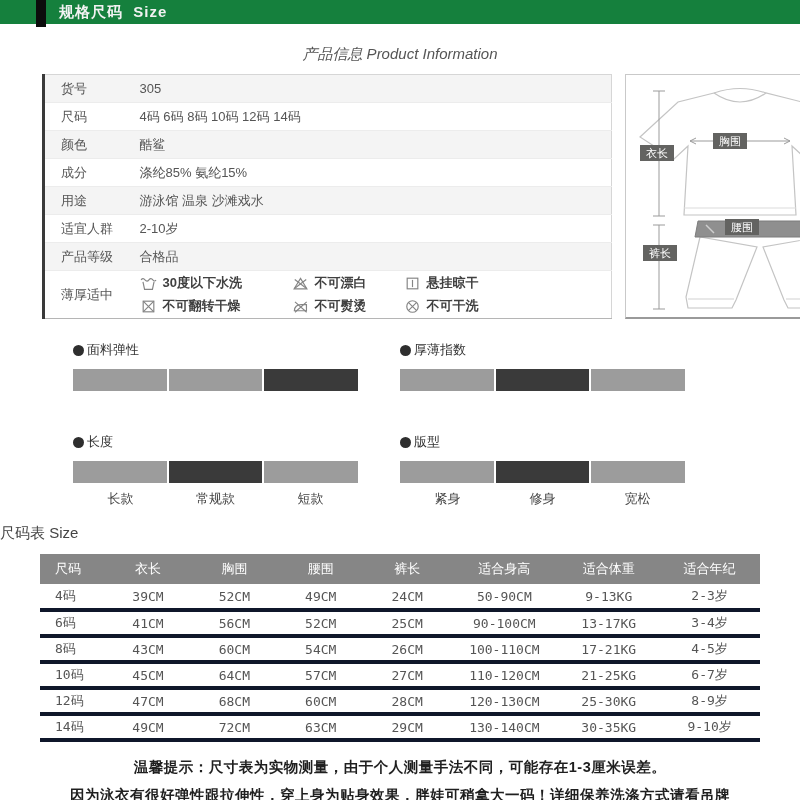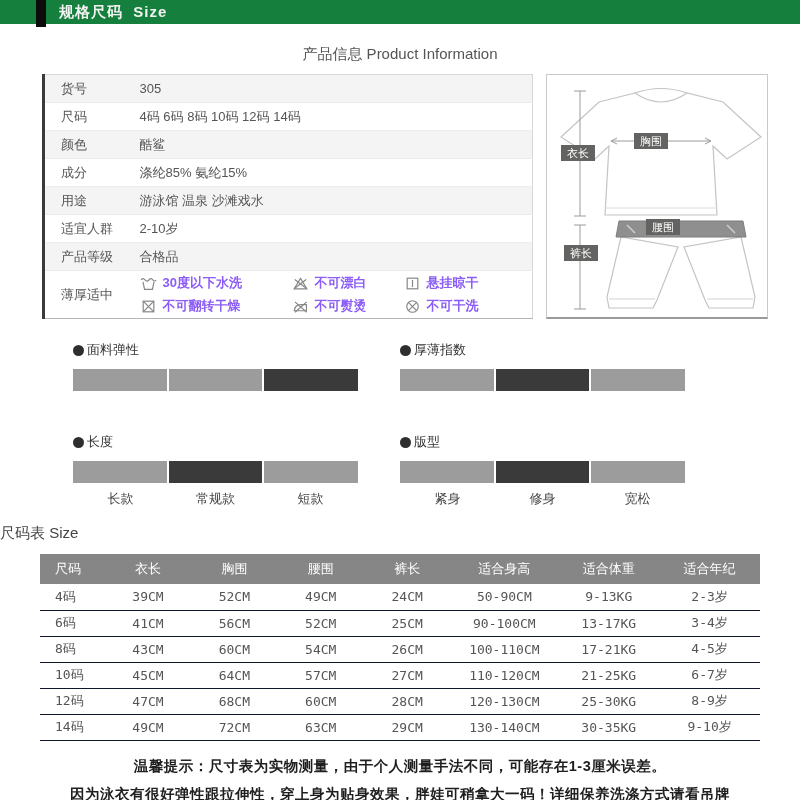--- a/index.html
+++ b/index.html
@@ -7,33 +7,33 @@
   body {
     width:800px; height:800px; margin:0 auto; position:relative;
     font-family:"Liberation Sans","DejaVu Sans",sans-serif; color:#555; overflow:hidden;
   }
   
   .top-bar { height:24px; background:#15803d; display:flex; align-items:center;padding-left:36px; }
   .top-bar-accent { width:10px; height:30px; background:#0c0c0c; margin-right:13px; flex:none; }
   .top-bar-title { color:#f2f2f2; font-size:15px; font-weight:bold; letter-spacing:1px; white-space:pre; }
 
   
-  .section-title { text-align:center; font-size:15px; color:#555; margin-top:21px; }
+  .section-title { text-align:center; font-size:15px; color:#555; margin-top:21px;font-style:italic; }
 
   
   .info-row { display:flex; margin:10px 40px 0 42px; align-items:flex-start; }
-  .info-table { border-collapse:collapse; width:491px; flex:none;
+  .info-table { border-collapse:collapse; width:570px; flex:none;
     border-left:3px solid #3a3a3a; border-top:1px solid #d6d6d6; border-right:1px solid #d6d6d6; border-bottom:1px solid #b5b5b5; }
   .info-table tr:nth-child(odd) { background:#f4f4f4; }
   .info-table tr + tr td { border-top:1px solid #ececec; }
   .info-table td { font-size:13px; color:#555; height:28px; vertical-align:middle; }
   .info-table td.lbl { width:96px; padding-left:16px; }
   .info-table tr.wash-row td { height:48px; }
   .wash-grid { display:grid; grid-template-columns:152px 112px 120px; row-gap:5px; }
-  .wash-item { display:flex; align-items:center; gap:6px; font-size:13px; font-weight:bold; color:#8b5cf6; white-space:nowrap; }
+  .wash-item { display:flex; align-items:center; gap:6px; font-size:13px; font-weight:bold; color:#404040; white-space:nowrap; }
   .wash-item svg { flex:none; stroke:#858585; fill:none; stroke-width:1.1; }
 
   
   .diagram { position:relative; width:222px; height:245px; margin-left:13px; background:#fff;
     border:1px solid #c9c9c9; border-bottom:2px solid #9a9a9a; flex:none; }
   .diagram svg { position:absolute; left:0; top:0; }
   .tag { position:absolute; background:#636361; color:#fff; font-size:11px; line-height:16px;
     padding:0 6px; white-space:nowrap; }
   .tag-shirtlen { left:14px;  top:70px;  }
   .tag-chest    { left:87px;  top:58px;  }
@@ -49,21 +49,21 @@
   .seg { flex:1; background:#9c9c9c; }
   .seg.active { background:#3a3a3a; }
   .attr-labels { display:flex; margin-top:7px; }
   .attr-labels span { flex:1; text-align:center; font-size:13px; color:#444; }
 
   
   .size-title { text-align:left; font-size:15px; color:#444; margin:16px 0 11px; }
   .size-table { width:720px; margin:0 40px; border-collapse:collapse; table-layout:fixed; }
   .size-table th { background:#868686; color:#fff; font-weight:normal; font-size:13px; height:30px; text-align:center; }
   .size-table td { font-size:13px; color:#555; height:26px; text-align:center;
-    border-bottom:1px solid #0f172a; font-family:"DejaVu Sans Mono","Liberation Mono",monospace; }
+    border-bottom:4px solid #0f172a; font-family:"DejaVu Sans Mono","Liberation Mono",monospace; }
   .size-table th:first-child, .size-table td:first-child { text-align:left; padding-left:15px; }
   .col-size{width:9%} .col-a{width:12%} .col-b{width:12%} .col-c{width:12%} .col-d{width:12%}
   .col-e{width:15%} .col-f{width:14%} .col-g{width:14%}
 
   
   .tips { margin-top:11px; text-align:center; font-weight:bold; color:#1f1f1f;
     font-size:14.5px; line-height:28px; letter-spacing:0.5px; }
 </style>
 </head>
 <body>

